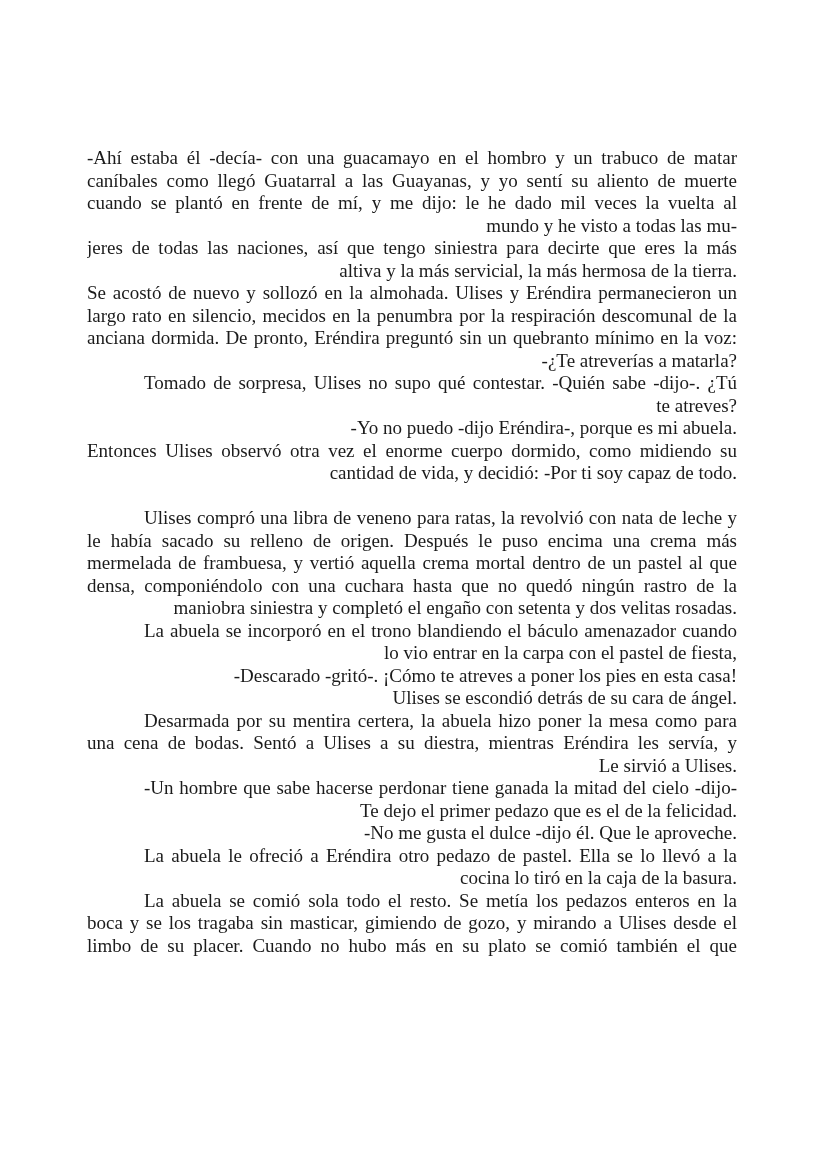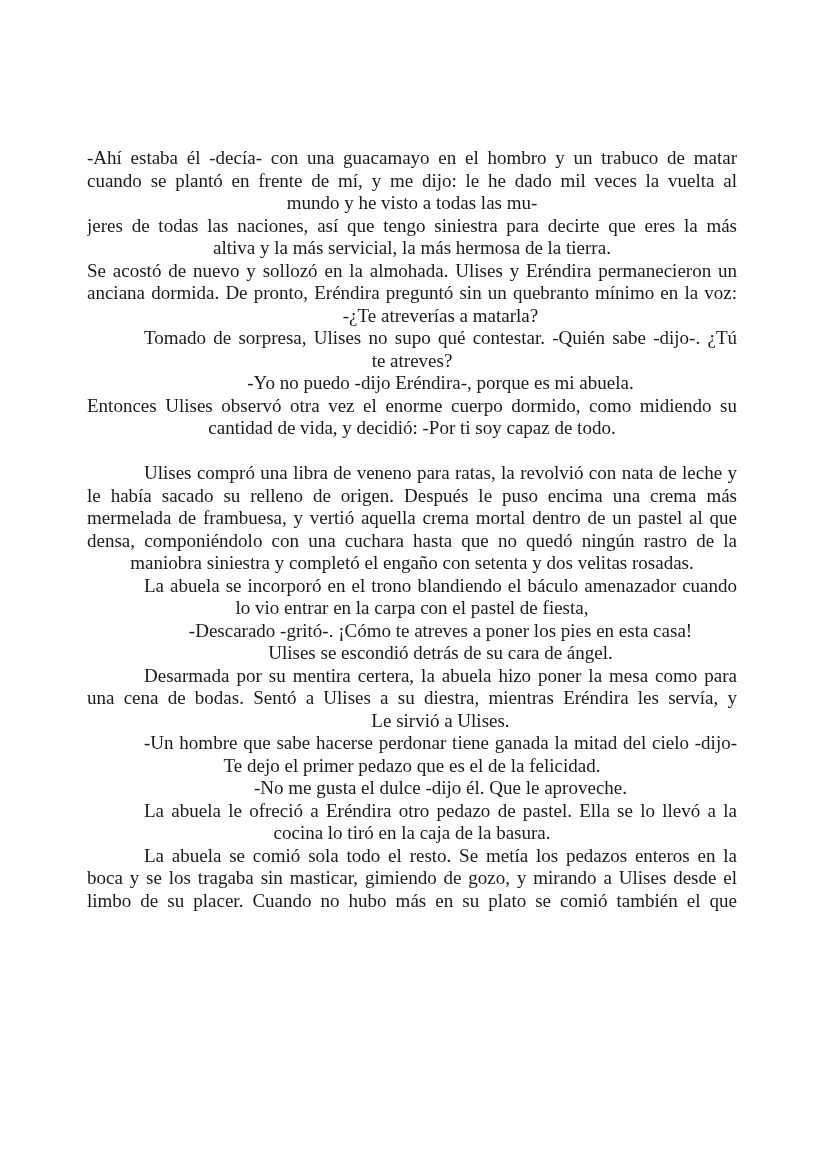--- a/index.html
+++ b/index.html
@@ -22,44 +22,46 @@
     font-family: "Liberation Serif", "DejaVu Serif", serif;
     font-size: 19px;
     color: var(--text-color, #1b1b1b);
     -webkit-font-smoothing: antialiased;
   }
   .line {
     height: 22.5px;
     line-height: 22.5px;
     white-space: normal;
     overflow: hidden;
-    text-align: center;
+    text-align: right;
   }
   .line.justify {
     text-align: justify;
     text-align-last: justify;
   }
   .line.indent {
     padding-left: 57px;
   }
   .line.blank {
     
   }
 </style>
 </head>
 <body>
 
 <div class="page" style="--page-bg: #ffffff;">
   <div class="text-block" style="--text-color: #1b1b1b;">
       <div class="line justify">-Ahí estaba él -decía- con una guacamayo en el hombro y un trabuco de matar</div>
+      <div class="line justify">caníbales como llegó Guatarral a las Guayanas, y yo sentí su aliento de muerte</div>
       <div class="line justify">cuando se plantó en frente de mí, y me dijo: le he dado mil veces la vuelta al</div>
       <div class="line">mundo y he visto a todas las mu-</div>
       <div class="line justify">jeres de todas las naciones, así que tengo siniestra para decirte que eres la más</div>
       <div class="line">altiva y la más servicial, la más hermosa de la tierra.</div>
       <div class="line justify">Se acostó de nuevo y sollozó en la almohada. Ulises y Eréndira permanecieron un</div>
+      <div class="line justify">largo rato en silencio, mecidos en la penumbra por la respiración descomunal de la</div>
       <div class="line justify">anciana dormida. De pronto, Eréndira preguntó sin un quebranto mínimo en la voz:</div>
       <div class="line indent">-¿Te atreverías a matarla?</div>
       <div class="line justify indent">Tomado de sorpresa, Ulises no supo qué contestar. -Quién sabe -dijo-. ¿Tú</div>
       <div class="line">te atreves?</div>
       <div class="line indent">-Yo no puedo -dijo Eréndira-, porque es mi abuela.</div>
       <div class="line justify">Entonces Ulises observó otra vez el enorme cuerpo dormido, como midiendo su</div>
       <div class="line">cantidad de vida, y decidió: -Por ti soy capaz de todo.</div>
       <div class="line blank"></div>
       <div class="line justify indent">Ulises compró una libra de veneno para ratas, la revolvió con nata de leche y</div>
       <div class="line justify">le había sacado su relleno de origen. Después le puso encima una crema más</div>

